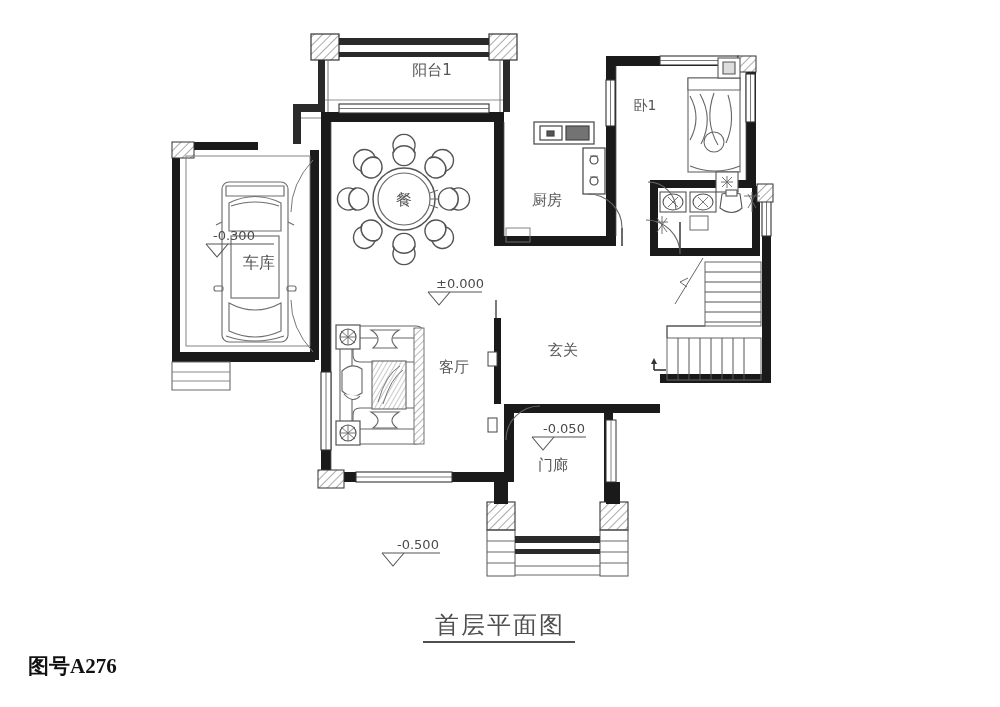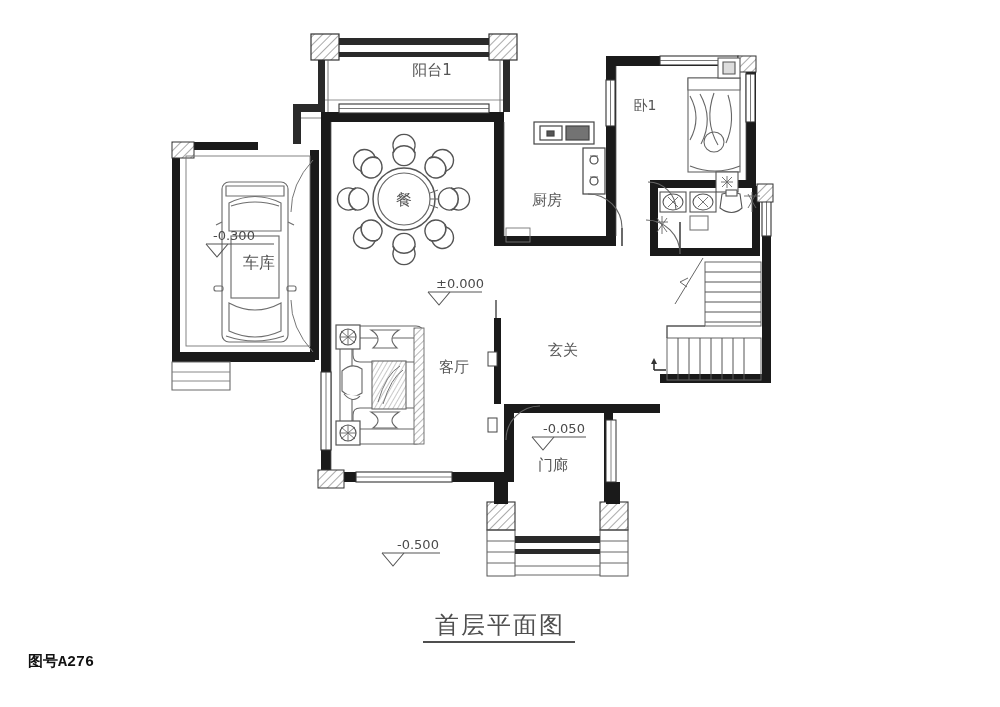--- a/index.html
+++ b/index.html
@@ -52,22 +52,22 @@
     left: 423px;
     top: 641px;
     width: 152px;
     height: 2px;
     background: #4f4f4f;
   }
   .drawing-no {
     position: absolute;
     left: 28px;
     top: 652px;
-    font-family: Liberation Mono, monospace;
-    font-size: 15px;
+    font-family: Liberation Serif, serif;
+    font-size: 21px;
     color: #111111;
     font-weight: 700;
     letter-spacing: 0px;
   }
 </style>
 </head>
 <body>
 
 <div id="plan-root">
 

